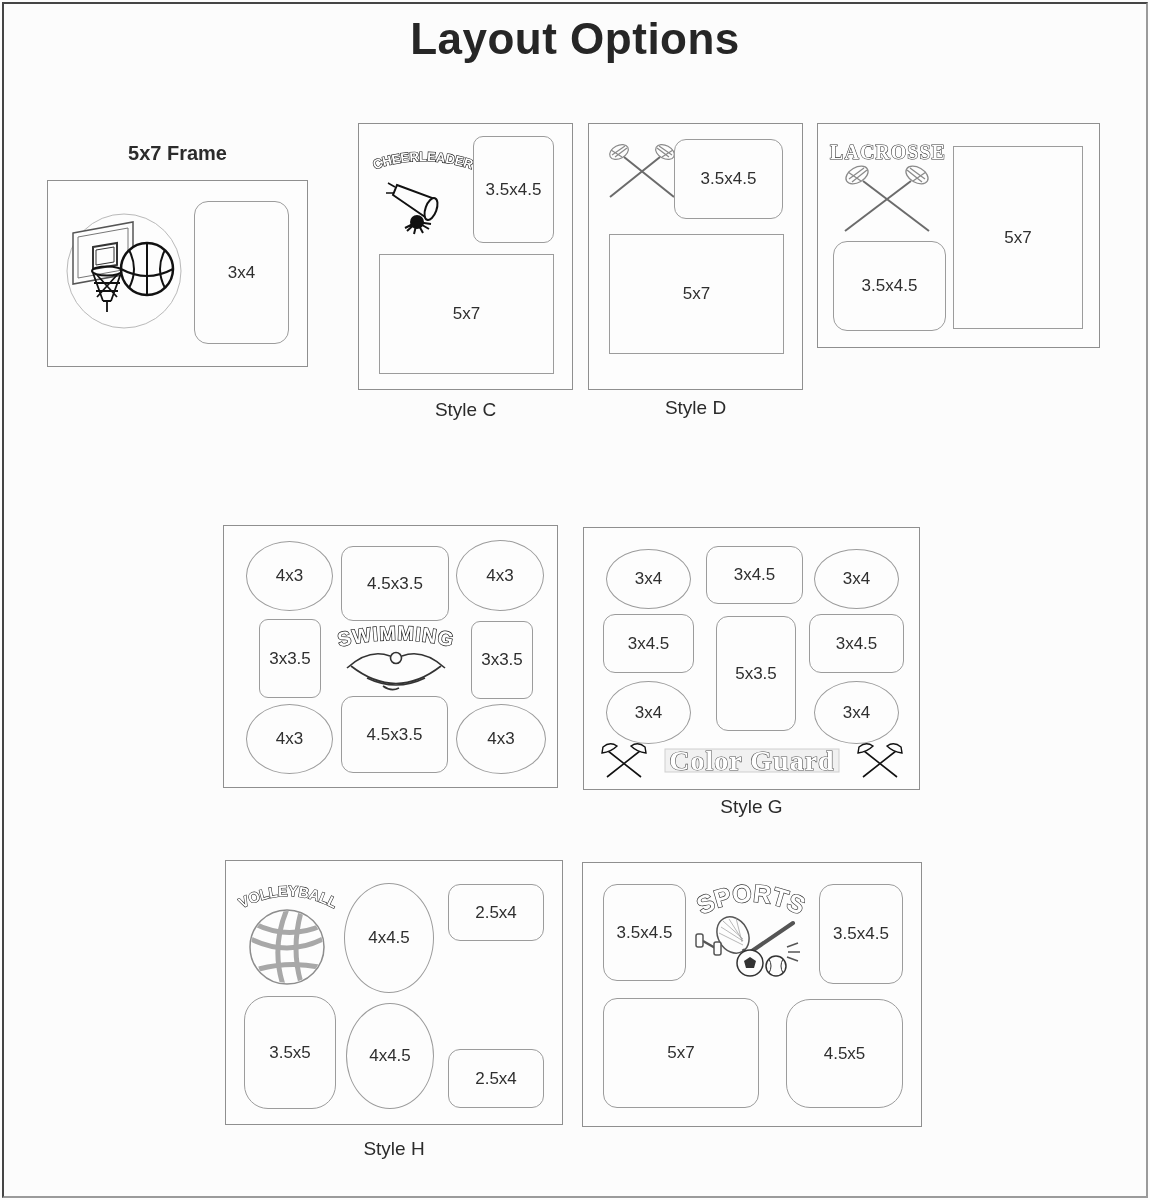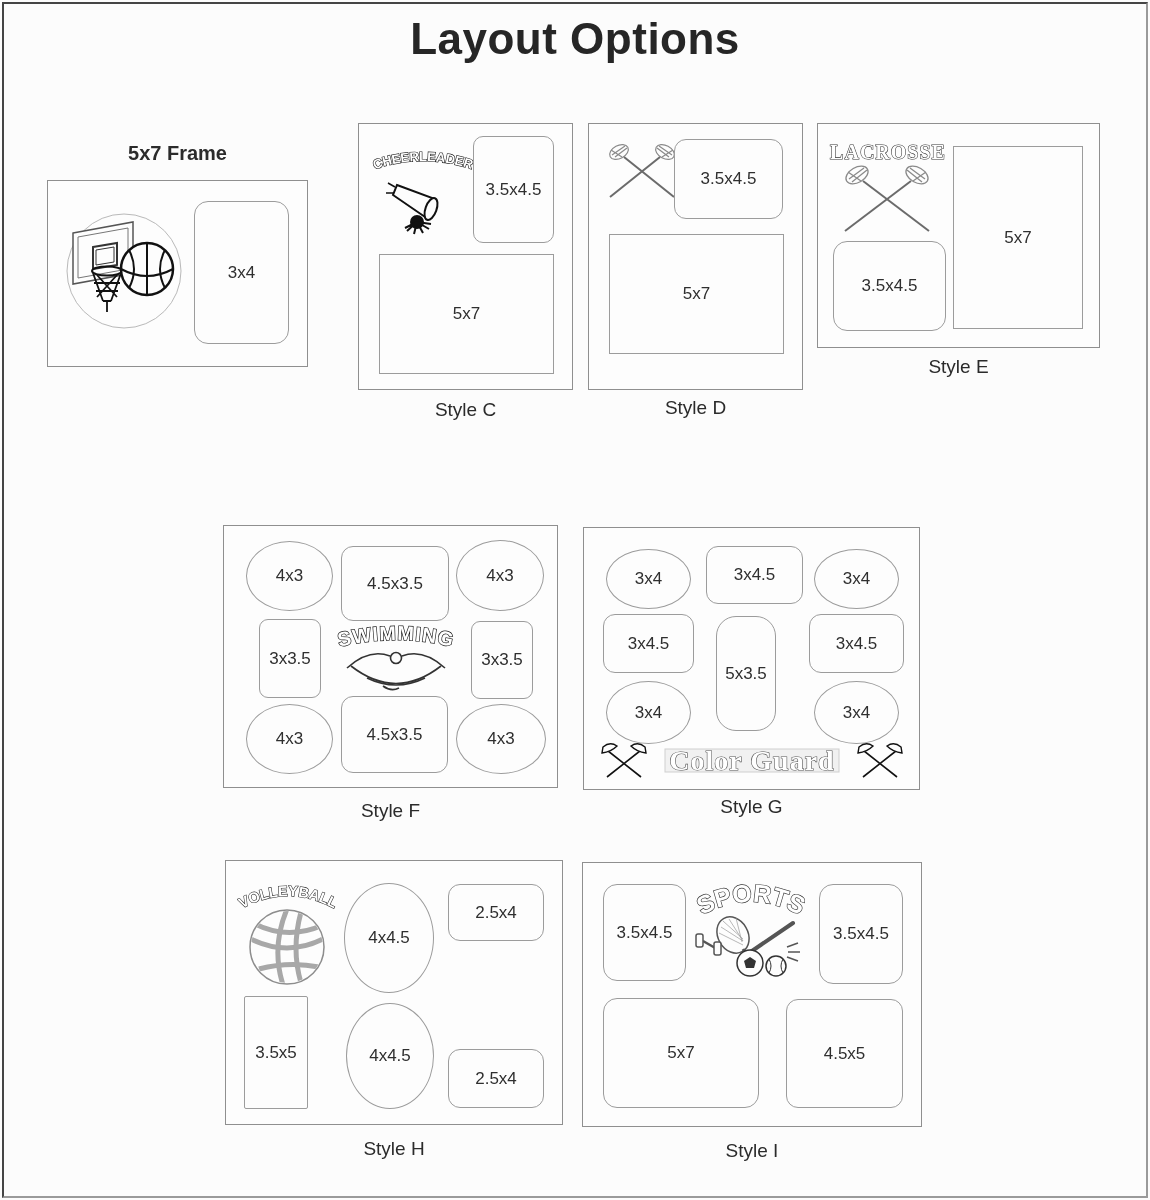--- a/index.html
+++ b/index.html
@@ -115,21 +115,20 @@
         <path d="M24,42 L39,31 M27,45 L42,33 M23,35 L36,44"></path>
         <ellipse cx="92" cy="38" rx="12" ry="7.5" transform="rotate(30 92 38)"></ellipse>
         <path d="M85,31 L100,42 M82,33 L97,45 M88,44 L101,35"></path>
       </g>
       <path d="M38,44 L104,94" stroke="#6b6b6b" stroke-width="2"></path>
       <path d="M86,44 L20,94" stroke="#6b6b6b" stroke-width="2"></path>
     </svg>
     <div class="op" style="left:15px;top:117px;width:113px;height:90px;border-radius:14px;">3.5x4.5</div>
     <div class="op" style="left:135px;top:22px;width:130px;height:183px;">5x7</div>
   </div>
-  <div class="slabel" style="left:817px;top:356px;width:283px;">Style E</div>
 
 
   <div class="box" style="left:223px;top:525px;width:335px;height:263px;">
     <div class="op ellipse" style="left:22px;top:15px;width:87px;height:70px;">4x3</div>
     <div class="op" style="left:117px;top:20px;width:108px;height:75px;border-radius:12px;">4.5x3.5</div>
     <div class="op ellipse" style="left:232px;top:14px;width:88px;height:71px;">4x3</div>
     <div class="op" style="left:35px;top:93px;width:62px;height:79px;border-radius:9px;">3x3.5</div>
     <svg class="art" style="left:109px;top:95px;" width="126" height="76" viewBox="0 0 126 76">
       <defs>
           <path id="archSw" d="M6,26 Q63,12 120,26" fill="none"></path>
@@ -144,28 +143,27 @@
         <path d="M18,45 Q63,80 108,45"></path>
         <path d="M34,57 Q63,71 92,57"></path>
         <path d="M50,65 Q58,71 66,67"></path>
       </g>
     </svg>
     <div class="op" style="left:247px;top:95px;width:62px;height:78px;border-radius:9px;">3x3.5</div>
     <div class="op ellipse" style="left:22px;top:178px;width:87px;height:70px;">4x3</div>
     <div class="op" style="left:117px;top:170px;width:107px;height:77px;border-radius:12px;">4.5x3.5</div>
     <div class="op ellipse" style="left:232px;top:178px;width:90px;height:70px;">4x3</div>
   </div>
-  <div class="slabel" style="left:223px;top:800px;width:335px;">Style F</div>
 
   <div class="box" style="left:583px;top:527px;width:337px;height:263px;">
     <div class="op ellipse" style="left:22px;top:21px;width:85px;height:60px;">3x4</div>
     <div class="op" style="left:122px;top:18px;width:97px;height:58px;border-radius:12px;">3x4.5</div>
     <div class="op ellipse" style="left:230px;top:21px;width:85px;height:60px;">3x4</div>
     <div class="op" style="left:19px;top:86px;width:91px;height:59px;border-radius:12px;">3x4.5</div>
-    <div class="op" style="left:132px;top:88px;width:60px;height:115px;border-radius:20px;">5x3.5</div>
+    <div class="op" style="left:132px;top:88px;width:80px;height:115px;border-radius:12px;">5x3.5</div>
     <div class="op" style="left:225px;top:86px;width:95px;height:59px;border-radius:12px;">3x4.5</div>
     <div class="op ellipse" style="left:22px;top:153px;width:85px;height:63px;">3x4</div>
     <div class="op ellipse" style="left:230px;top:153px;width:85px;height:63px;">3x4</div>
     <svg class="art" style="left:9px;top:211px;" width="318" height="44" viewBox="0 0 318 44">
       <rect x="72" y="10" width="174" height="23" fill="#f1f1f1" stroke="#cfcfcf" stroke-width="1"></rect>
       <text x="159" y="31" class="serif-text" font-size="28" font-weight="bold" letter-spacing="1" fill="#fff" stroke="#555" stroke-width="1.2" paint-order="stroke" text-anchor="middle">Color Guard</text>
       <g>
         <path d="M14,38 L52,8 M48,38 L10,8" stroke="#111" stroke-width="1.6"></path>
         <path d="M10,8 Q17,2 24,7 Q18,13 9,14 Z" fill="#fdfdfd" stroke="#111" stroke-width="1.4"></path>
         <path d="M52,8 Q45,2 38,7 Q44,13 53,14 Z" fill="#fdfdfd" stroke="#111" stroke-width="1.4"></path>
@@ -194,21 +192,21 @@
       <g clip-path="url(#vbClip)" stroke="#a8a8a8" stroke-width="5" fill="none">
         <path d="M10,60 Q50,82 90,60"></path>
         <path d="M16,46 Q50,64 86,48"></path>
         <path d="M50,32 Q34,70 46,108"></path>
         <path d="M64,35 Q54,72 64,106"></path>
         <path d="M22,92 Q52,84 82,90"></path>
       </g>
     </svg>
     <div class="op ellipse" style="left:118px;top:22px;width:90px;height:110px;">4x4.5</div>
     <div class="op" style="left:222px;top:23px;width:96px;height:57px;border-radius:12px;">2.5x4</div>
-    <div class="op" style="left:18px;top:135px;width:64px;height:113px;border-radius:2px;">3.5x5</div>
+    <div class="op" style="left:18px;top:135px;width:92px;height:113px;border-radius:24px;">3.5x5</div>
     <div class="op ellipse" style="left:120px;top:142px;width:88px;height:106px;">4x4.5</div>
     <div class="op" style="left:222px;top:188px;width:96px;height:59px;border-radius:12px;">2.5x4</div>
   </div>
   <div class="slabel" style="left:225px;top:1138px;width:338px;">Style H</div>
 
   <div class="box" style="left:582px;top:862px;width:340px;height:265px;">
     <div class="op" style="left:20px;top:21px;width:83px;height:97px;border-radius:14px;">3.5x4.5</div>
     <svg class="art" style="left:106px;top:18px;" width="124" height="106" viewBox="0 0 124 106">
       <defs>
           <path id="archSp" d="M10,36 Q62,6 114,36" fill="none"></path>
@@ -226,17 +224,16 @@
         <rect x="25" y="61" width="7" height="13" rx="2" fill="#fdfdfd" stroke="#555" stroke-width="1.5"></rect>
         <circle cx="61" cy="82" r="13" stroke="#333" stroke-width="1.5" fill="#fdfdfd"></circle>
         <path d="M61,76 l6,4 -2,7 -8,0 -2,-7 Z" fill="#333"></path>
         <circle cx="87" cy="85" r="10" stroke="#333" stroke-width="1.5" fill="#fdfdfd"></circle>
         <path d="M80,78 Q84,85 80,92 M94,78 Q90,85 94,92" stroke="#333" stroke-width="1"></path>
         <path d="M98,66 l11,-4 M99,71 l12,0 M98,76 l11,4" stroke="#555" stroke-width="1.5"></path>
       </g>
     </svg>
     <div class="op" style="left:236px;top:21px;width:84px;height:100px;border-radius:14px;">3.5x4.5</div>
     <div class="op" style="left:20px;top:135px;width:156px;height:110px;border-radius:14px;">5x7</div>
-    <div class="op" style="left:203px;top:136px;width:117px;height:109px;border-radius:12px;">4.5x5</div>
-  </div>
-  <div class="slabel" style="left:582px;top:1140px;width:340px;">Style I</div>
+    <div class="op" style="left:203px;top:136px;width:117px;height:109px;border-radius:24px;">4.5x5</div>
+  </div>
 
 </div>
 
 </body></html>

